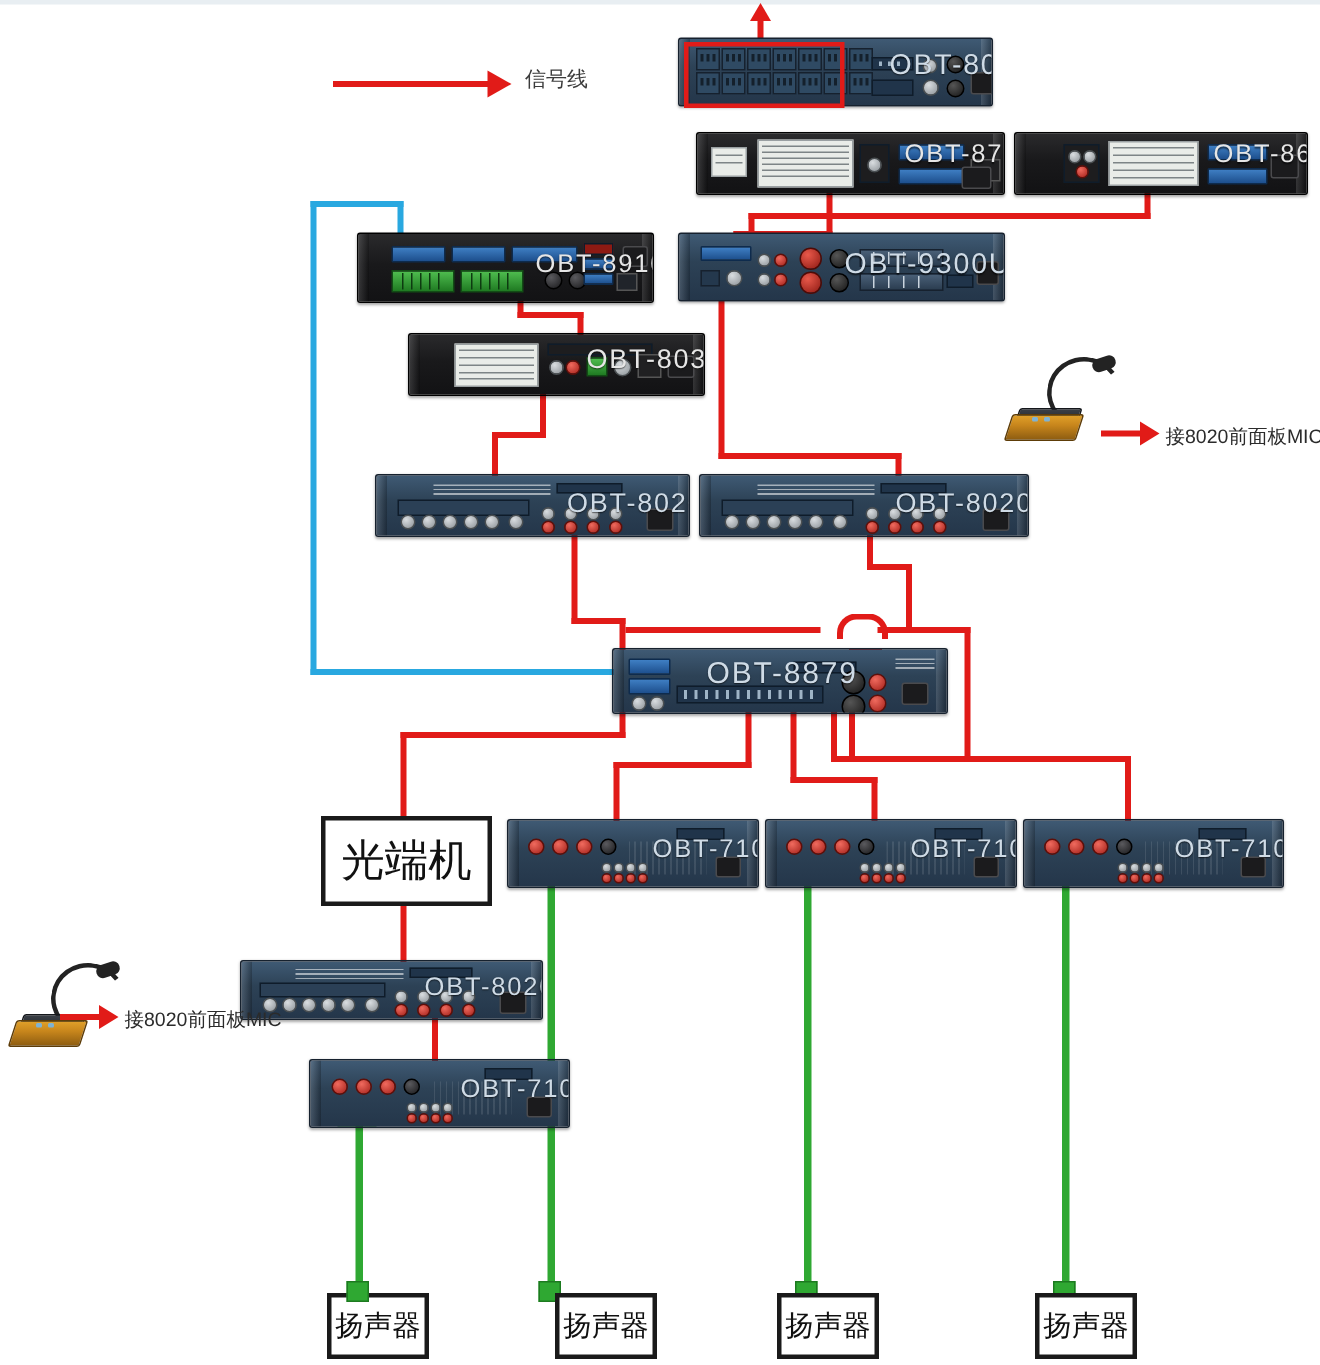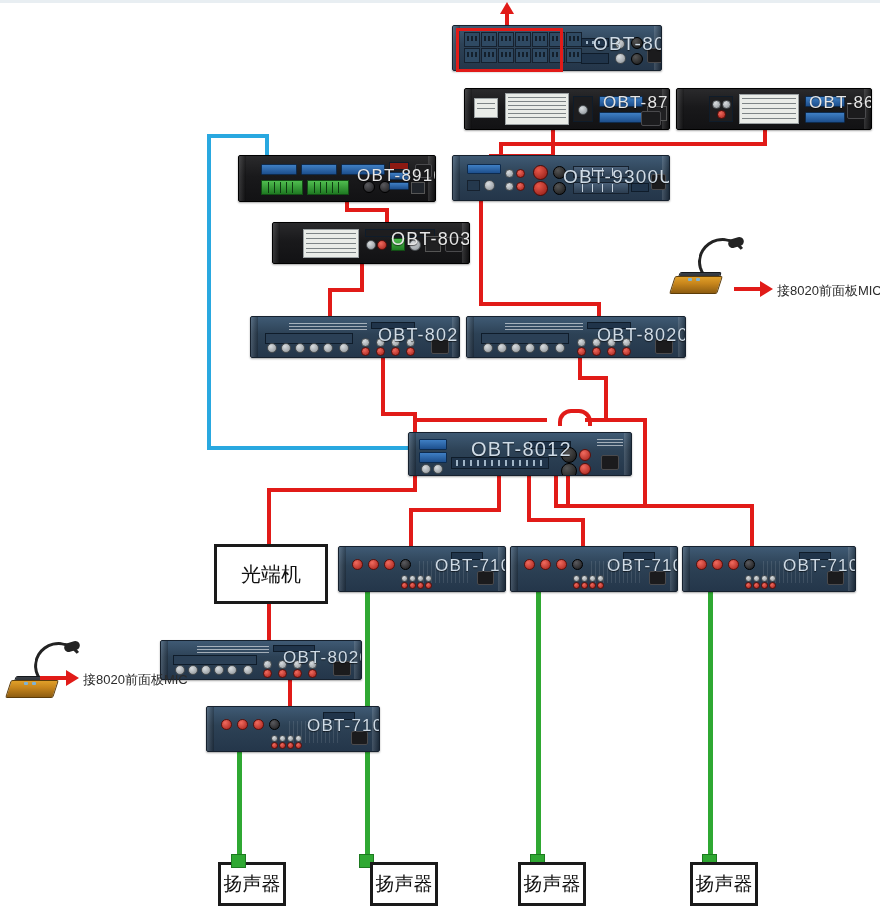--- a/index.html
+++ b/index.html
@@ -98,20 +98,25 @@
     transform:rotate(-18deg);}
   .mic-label{position:absolute;font-size:13px;color:#2b2b2b;white-space:nowrap;}
 </style>
 </head>
 <body>
 
 <div id="stage">
 
   <div class="topline"></div>
 
+  <div class="legend-row" style="left:222px;top:46px;width:220px;">
+    <div class="legend-line" style="width:105px;background:#e11b18;"></div>
+    <div class="legend-head" style="left:103px;border-left:16px solid #e11b18;"></div>
+    <div class="legend-label" style="left:128px;">信号线</div>
+  </div>
 
   <div class="seg blue" style="left:207px;top:134px;width:62px;height:4px;"></div>
   <div class="seg blue" style="left:265px;top:134px;width:4px;height:32px;"></div>
   <div class="seg blue" style="left:207px;top:134px;width:4px;height:316px;"></div>
   <div class="seg blue" style="left:207px;top:446px;width:212px;height:4px;"></div>
 
   <div class="seg" style="left:505px;top:10px;width:4px;height:26px;"></div>
   <div class="arrow up" style="left:500px;top:2px;"></div>
 
   <div class="seg" style="left:551px;top:116px;width:4px;height:42px;"></div>
@@ -425,21 +430,21 @@
         <i style="left:81px"></i>
       <i style="left:88px"></i>
     </div>
     <div class="strip" style="left:120px;top:8px;width:40px;height:6px;"></div>
     <div class="knobd" style="left:152px;top:14px;width:14px;height:14px;"></div>
     <div class="knobd" style="left:152px;top:30px;width:14px;height:14px;"></div>
     <div class="jack r" style="left:170px;top:16px;width:10px;height:10px;"></div>
     <div class="jack r" style="left:170px;top:30px;width:10px;height:10px;"></div>
     <div class="txtblk" style="left:188px;top:6px;width:26px;height:8px;"></div>
     <div class="iecslot" style="left:192px;top:22px;width:16px;height:13px;"></div>
-    <div class="model" style="left:62px;top:5px;font-size:20px;">OBT-8012</div>
+    <div class="model" style="left:62px;top:5px;font-size:20px;">OBT-8879</div>
   </div>
 
   <div class="device dev-blue" style="left:338px;top:546px;width:166px;height:44px;">
     <div class="ear l"></div>
     <div class="ear r"></div>
     <div class="jack r" style="left:13px;top:12px;width:9px;height:9px;"></div>
     <div class="jack r" style="left:29px;top:12px;width:9px;height:9px;"></div>
     <div class="jack r" style="left:45px;top:12px;width:9px;height:9px;"></div>
     <div class="jack b" style="left:61px;top:12px;width:9px;height:9px;"></div>
     <div class="vents" style="left:80px;top:14px;width:52px;height:22px;"></div>
@@ -536,21 +541,21 @@
     <div class="jack w" style="left:88px;top:28px;width:5px;height:5px;"></div>
     <div class="jack r" style="left:64px;top:35px;width:5px;height:5px;"></div>
     <div class="jack r" style="left:72px;top:35px;width:5px;height:5px;"></div>
     <div class="jack r" style="left:80px;top:35px;width:5px;height:5px;"></div>
     <div class="jack r" style="left:88px;top:35px;width:5px;height:5px;"></div>
     <div class="strip" style="left:116px;top:5px;width:30px;height:6px;"></div>
     <div class="iecslot" style="left:144px;top:24px;width:15px;height:12px;"></div>
     <div class="model" style="left:100px;top:9px;font-size:17px;">OBT-7100</div>
   </div>
 
-  <div class="boxnode" style="left:214px;top:544px;width:108px;height:54px;font-size:20px;">光端机</div>
+  <div class="boxnode" style="left:214px;top:544px;width:108px;height:54px;font-size:29px;">光端机</div>
 
   <div class="spk-tab" style="left:359px;top:854px;width:13px;height:12px;"></div>
   <div class="boxnode" style="left:218px;top:862px;width:62px;height:38px;font-size:19px;">扬声器</div>
   <div class="spk-tab" style="left:231px;top:854px;width:13px;height:12px;"></div>
 
   <div class="boxnode" style="left:370px;top:862px;width:62px;height:38px;font-size:19px;">扬声器</div>
 
   <div class="spk-tab" style="left:530px;top:854px;width:13px;height:12px;"></div>
   <div class="boxnode" style="left:518px;top:862px;width:62px;height:38px;font-size:19px;">扬声器</div>
 

